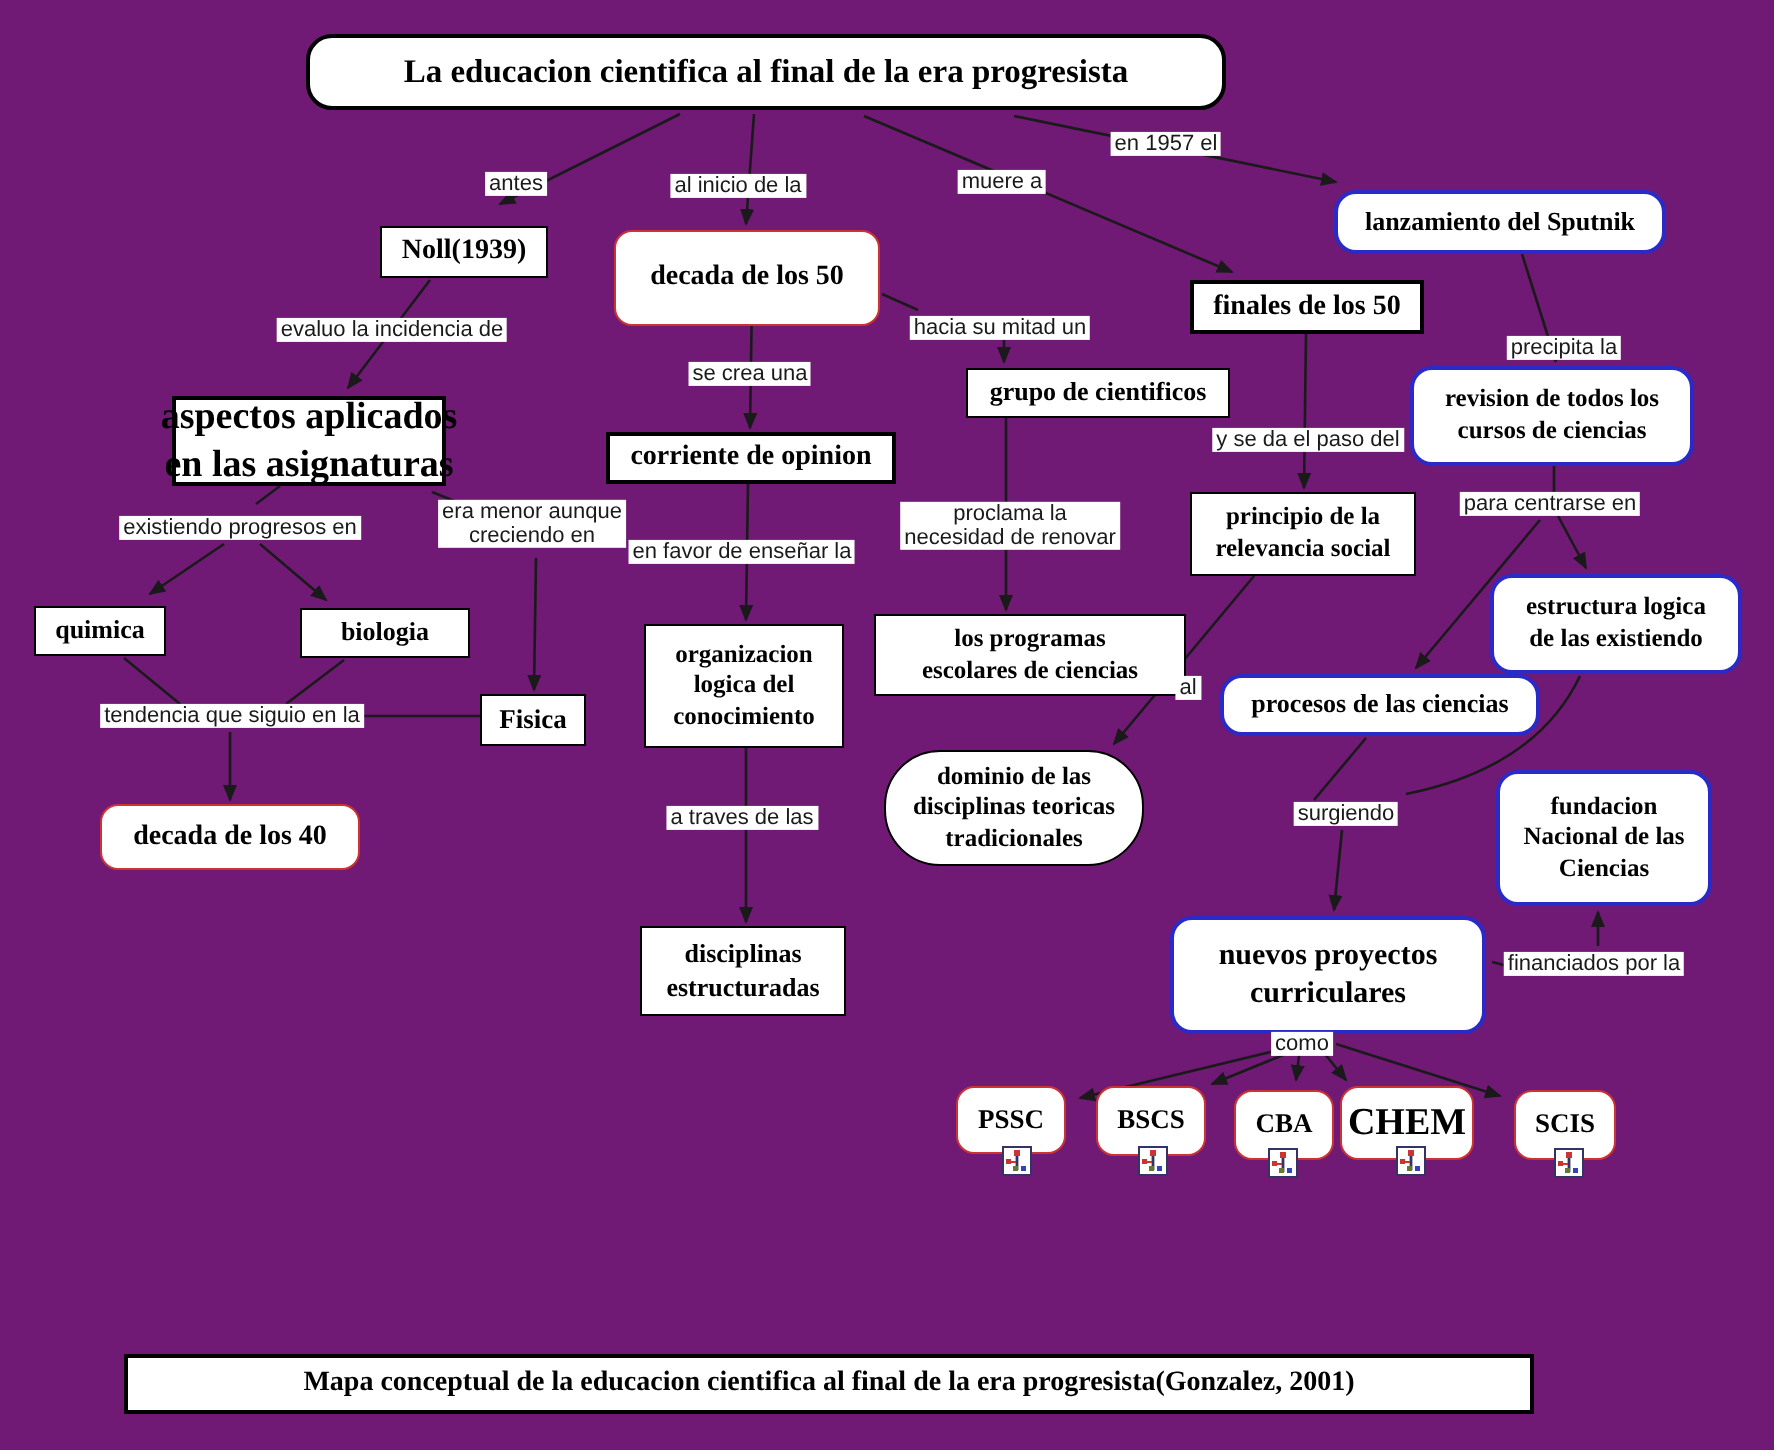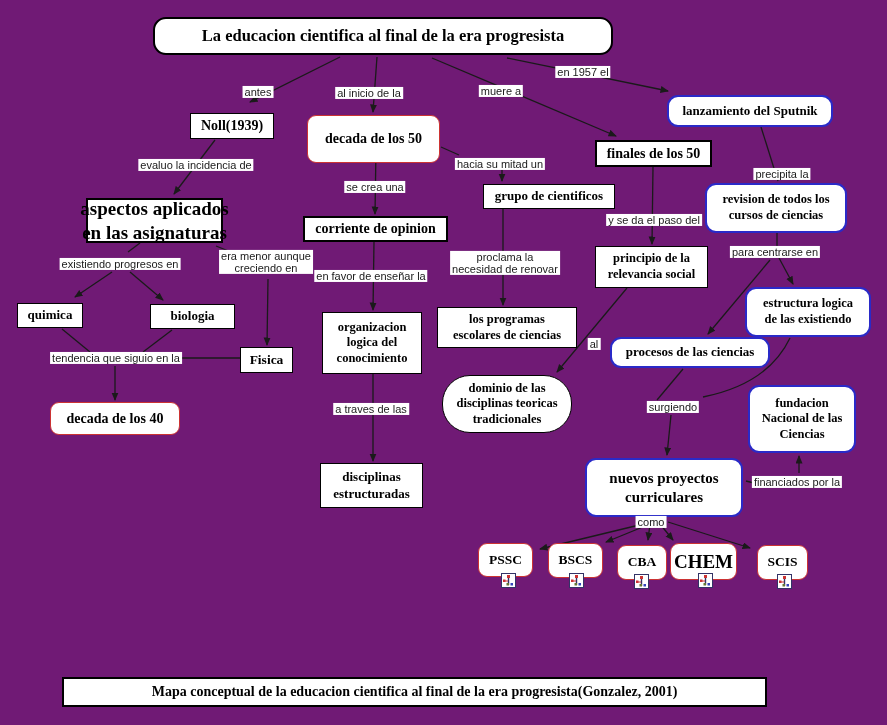--- a/index.html
+++ b/index.html
@@ -121,21 +121,21 @@
         <div>biologia</div>
       </div>
       <div class="node plain" style="left: 240px; top: 347px; width: 53px; height: 26px; font-size: 13.5px;">
         <div>Fisica</div>
       </div>
       <div class="node plain" style="left: 322px; top: 312px; width: 100px; height: 62px; font-size: 12.5px;">
         <div>organizacion</div>
         <div>logica del</div>
         <div>conocimiento</div>
       </div>
-      <div class="node plain" style="left: 437px; top: 307px; width: 140px; height: 41px; font-size: 12.5px;">
+      <div class="node plain" style="left: 437px; top: 307px; width: 156px; height: 41px; font-size: 12.5px;">
         <div>los programas</div>
         <div>escolares de ciencias</div>
       </div>
       <div class="node blue" style="left: 610px; top: 337px; width: 160px; height: 31px; font-size: 13px;">
         <div>procesos de las ciencias</div>
       </div>
       <div class="node plain" style="left: 442px; top: 375px; width: 130px; height: 58px; font-size: 12.5px; border-radius: 28px;">
         <div>dominio de las</div>
         <div>disciplinas teoricas</div>
         <div>tradicionales</div>

